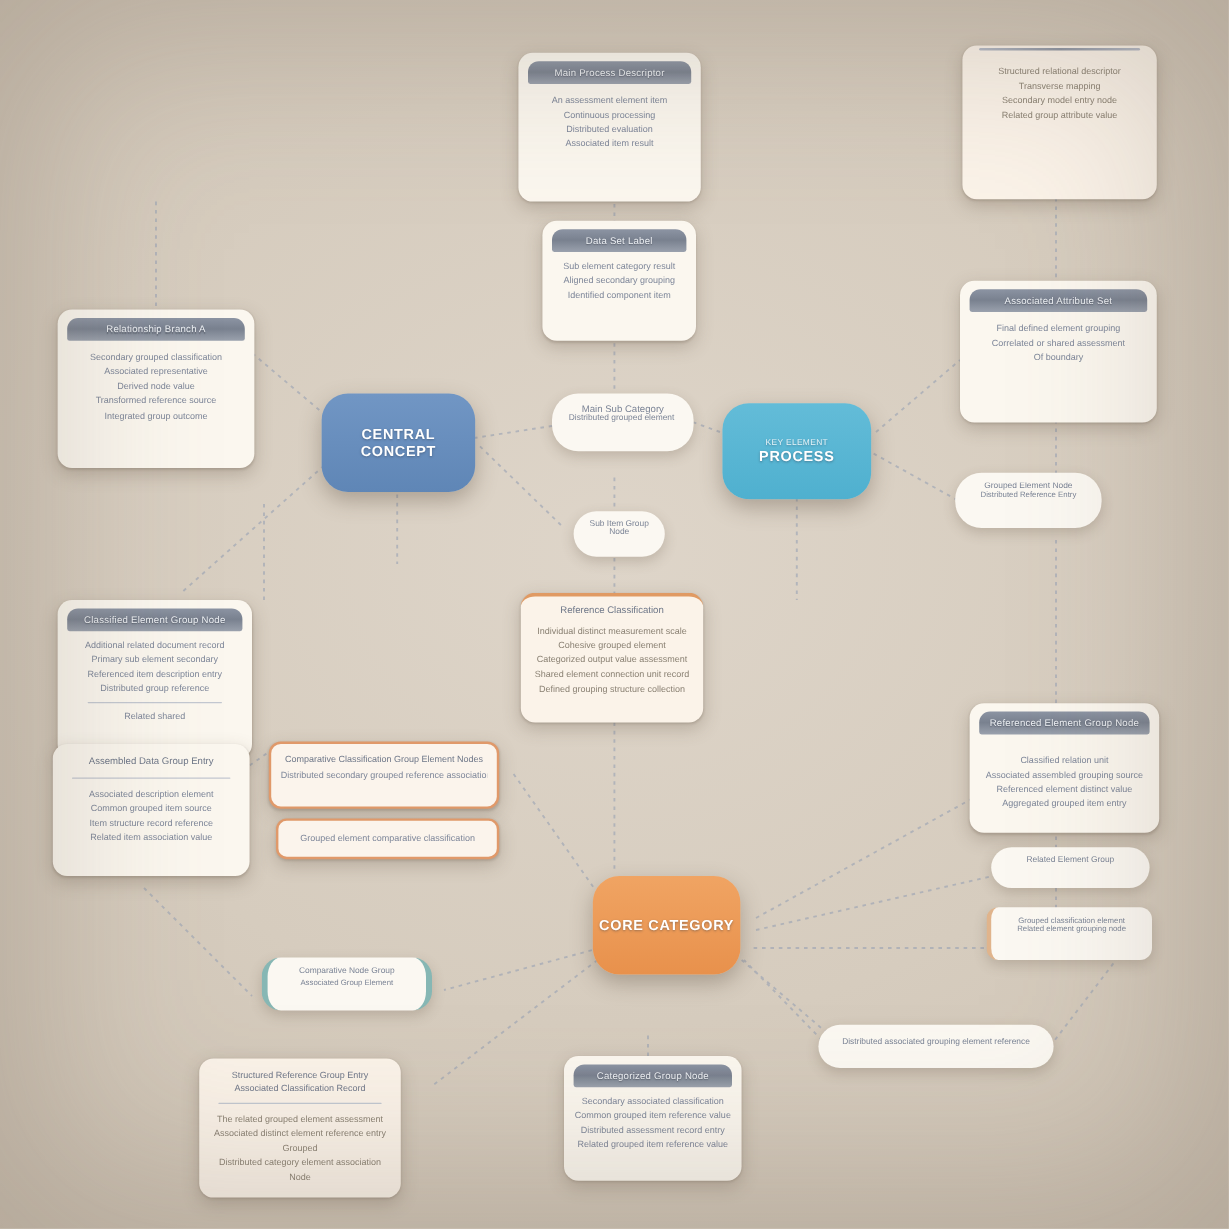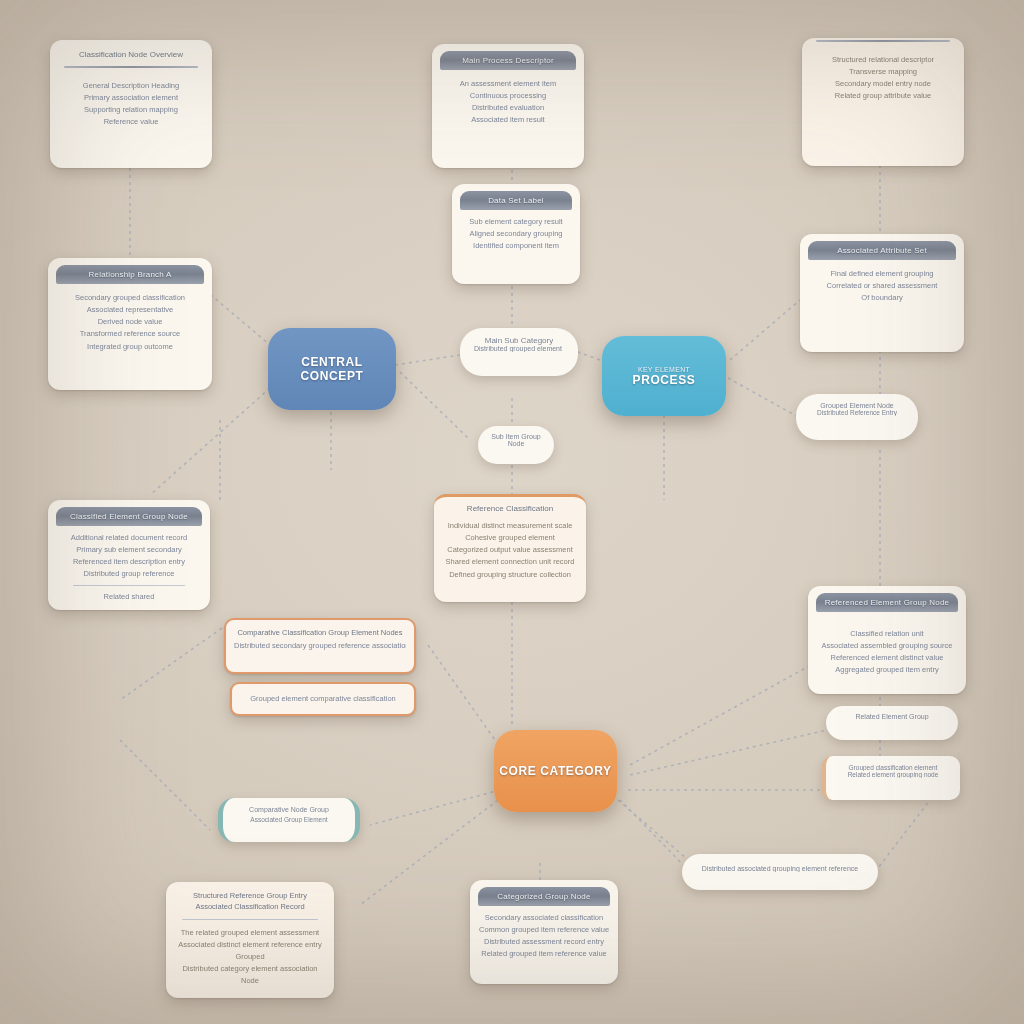--- a/index.html
+++ b/index.html
@@ -132,30 +132,20 @@
       <path d="M628,790 L820,790"></path>
       <path d="M618,800 L700,870"></path>
       <path d="M500,790 L370,825"></path>
       <path d="M498,800 L360,905"></path>
       <path d="M120,740 L210,830"></path>
       <path d="M875,872 L930,800"></path>
       <path d="M690,872 L620,800"></path>
     </g>
   </svg>
 
-  <div class="node" style="left:50px;top:40px;width:162px;height:128px;">
-    <div class="title-u">Classification Node Overview</div>
-    <div class="rule"></div>
-    <div class="body">
-      <span class="ln bul">General Description Heading</span>
-      <span class="ln">Primary association element</span>
-      <span class="ln">Supporting relation mapping</span>
-      <span class="ln">Reference value</span>
-    </div>
-  </div>
 
   <div class="node" style="left:432px;top:44px;width:152px;height:124px;">
     <div class="hdr">Main Process Descriptor</div>
     <div class="body">
       <span class="ln">An assessment element item</span>
       <span class="ln">Continuous processing</span>
       <span class="ln">Distributed evaluation</span>
       <span class="ln">Associated item result</span>
     </div>
   </div>
@@ -192,21 +182,21 @@
 
   <div class="node" style="left:800px;top:234px;width:164px;height:118px;">
     <div class="hdr">Associated Attribute Set</div>
     <div class="body">
       <span class="ln bul">Final defined element grouping</span>
       <span class="ln">Correlated or shared assessment</span>
       <span class="ln">Of boundary</span>
     </div>
   </div>
 
-  <div class="node" style="left:48px;top:500px;width:162px;height:110px;">
+  <div class="node" style="left:48px;top:500px;width:162px;height:132px;">
     <div class="hdr">Classified Element Group Node</div>
     <div class="body" style="padding:6px 9px;">
       <span class="ln">Additional related document record</span>
       <span class="ln">Primary sub element secondary</span>
       <span class="ln">Referenced item description entry</span>
       <span class="ln">Distributed group reference</span>
       <div class="rule thin"></div>
       <span class="ln">Related shared</span>
     </div>
   </div>
@@ -215,20 +205,30 @@
     <div class="title-u" style="padding-top:6px;">Reference Classification</div>
     <div class="body" style="padding:2px 9px 6px;">
       <span class="ln">Individual distinct measurement scale</span>
       <span class="ln">Cohesive grouped element</span>
       <span class="ln">Categorized output value assessment</span>
       <span class="ln">Shared element connection unit record</span>
       <span class="ln">Defined grouping structure collection</span>
     </div>
   </div>
 
+  <div class="node" style="left:44px;top:620px;width:164px;height:110px;">
+    <div class="title-u">Assembled Data Group Entry</div>
+    <div class="rule thin"></div>
+    <div class="body" style="padding:2px 10px;">
+      <span class="ln">Associated description element</span>
+      <span class="ln">Common grouped item source</span>
+      <span class="ln bul">Item structure record reference</span>
+      <span class="ln bul">Related item association value</span>
+    </div>
+  </div>
 
   <div class="node bord-orange" style="left:224px;top:618px;width:192px;height:56px;border-radius:10px;">
     <div class="title-u" style="padding:7px 8px 1px;font-size:7.5px;">Comparative Classification Group Element Nodes</div>
     <div class="body" style="padding:1px 8px;">
       <span class="ln">Distributed secondary grouped reference association</span>
     </div>
   </div>
 
   <div class="node bord-orange" style="left:230px;top:682px;width:186px;height:34px;border-radius:9px;">
     <div class="body" style="padding:9px 8px;">

